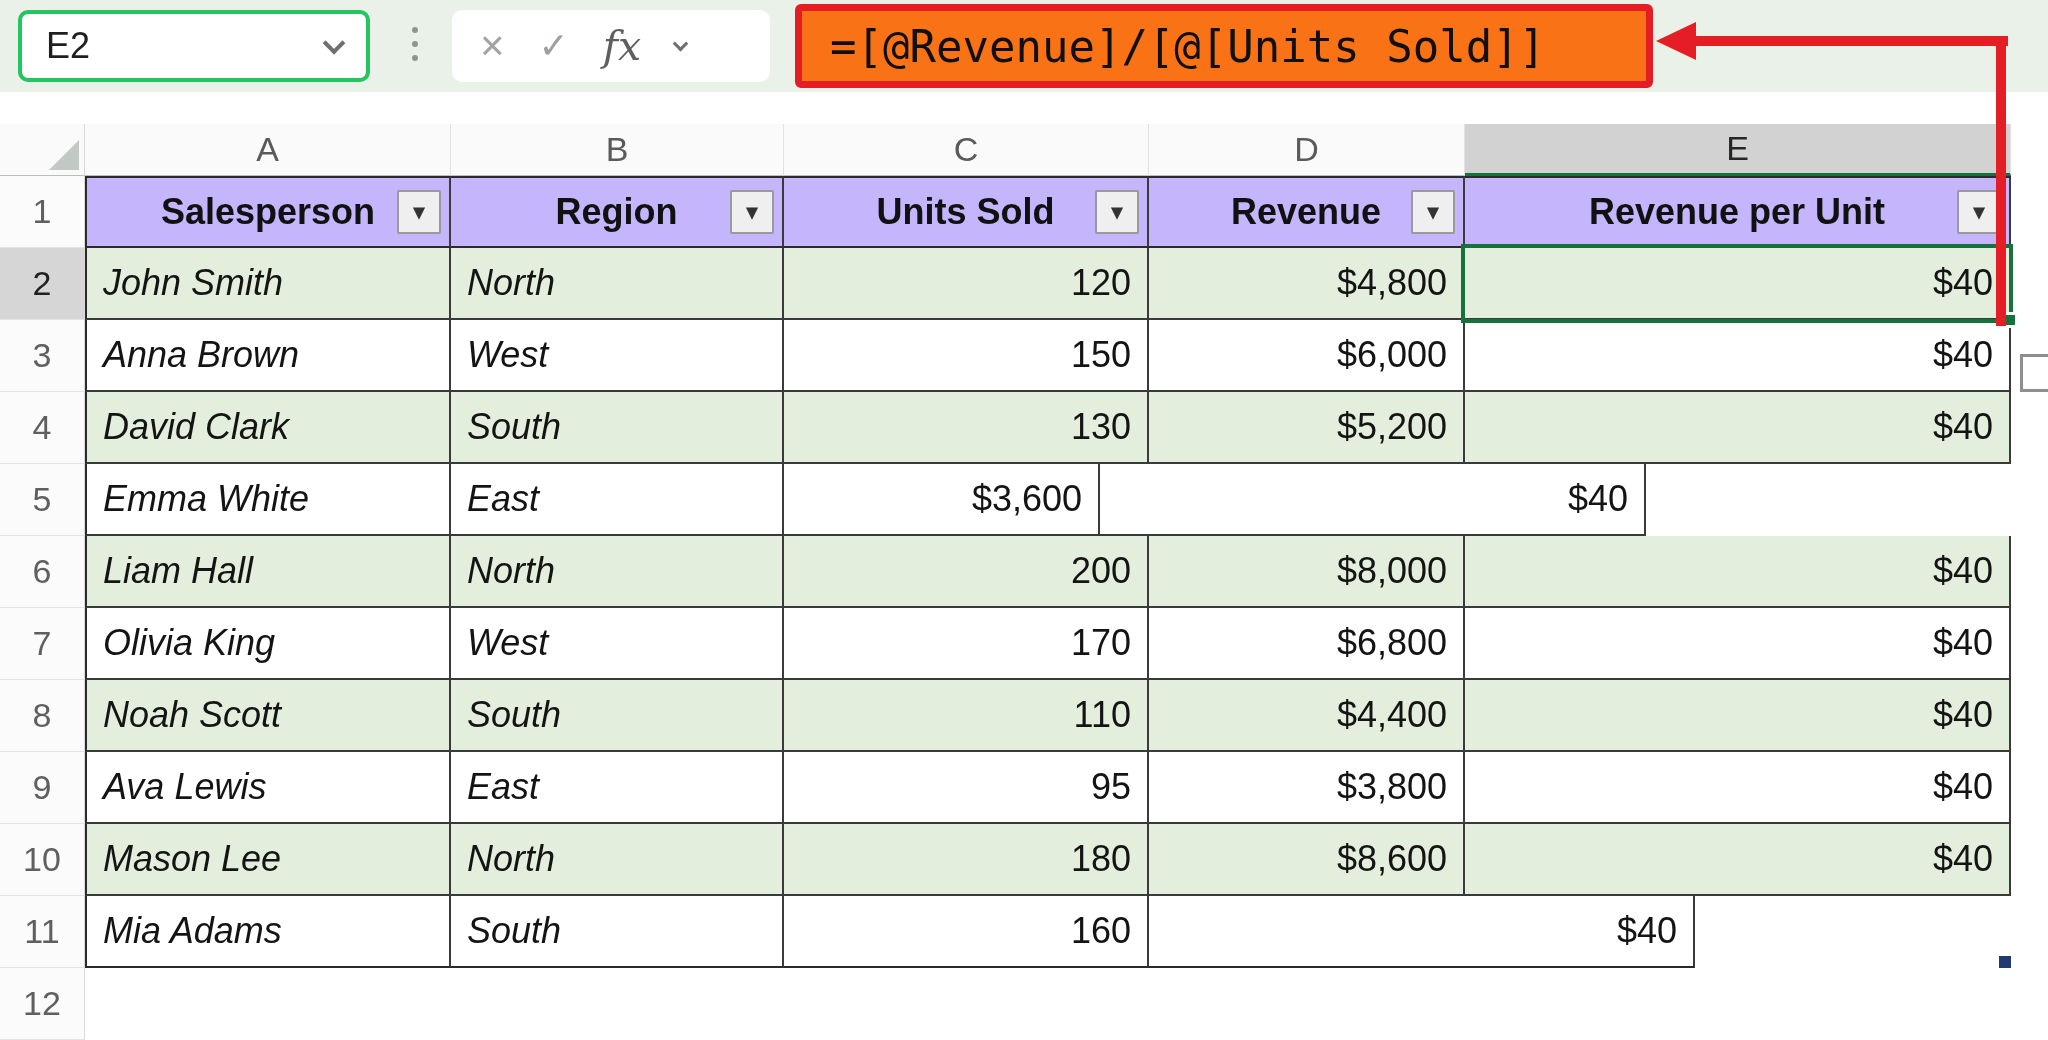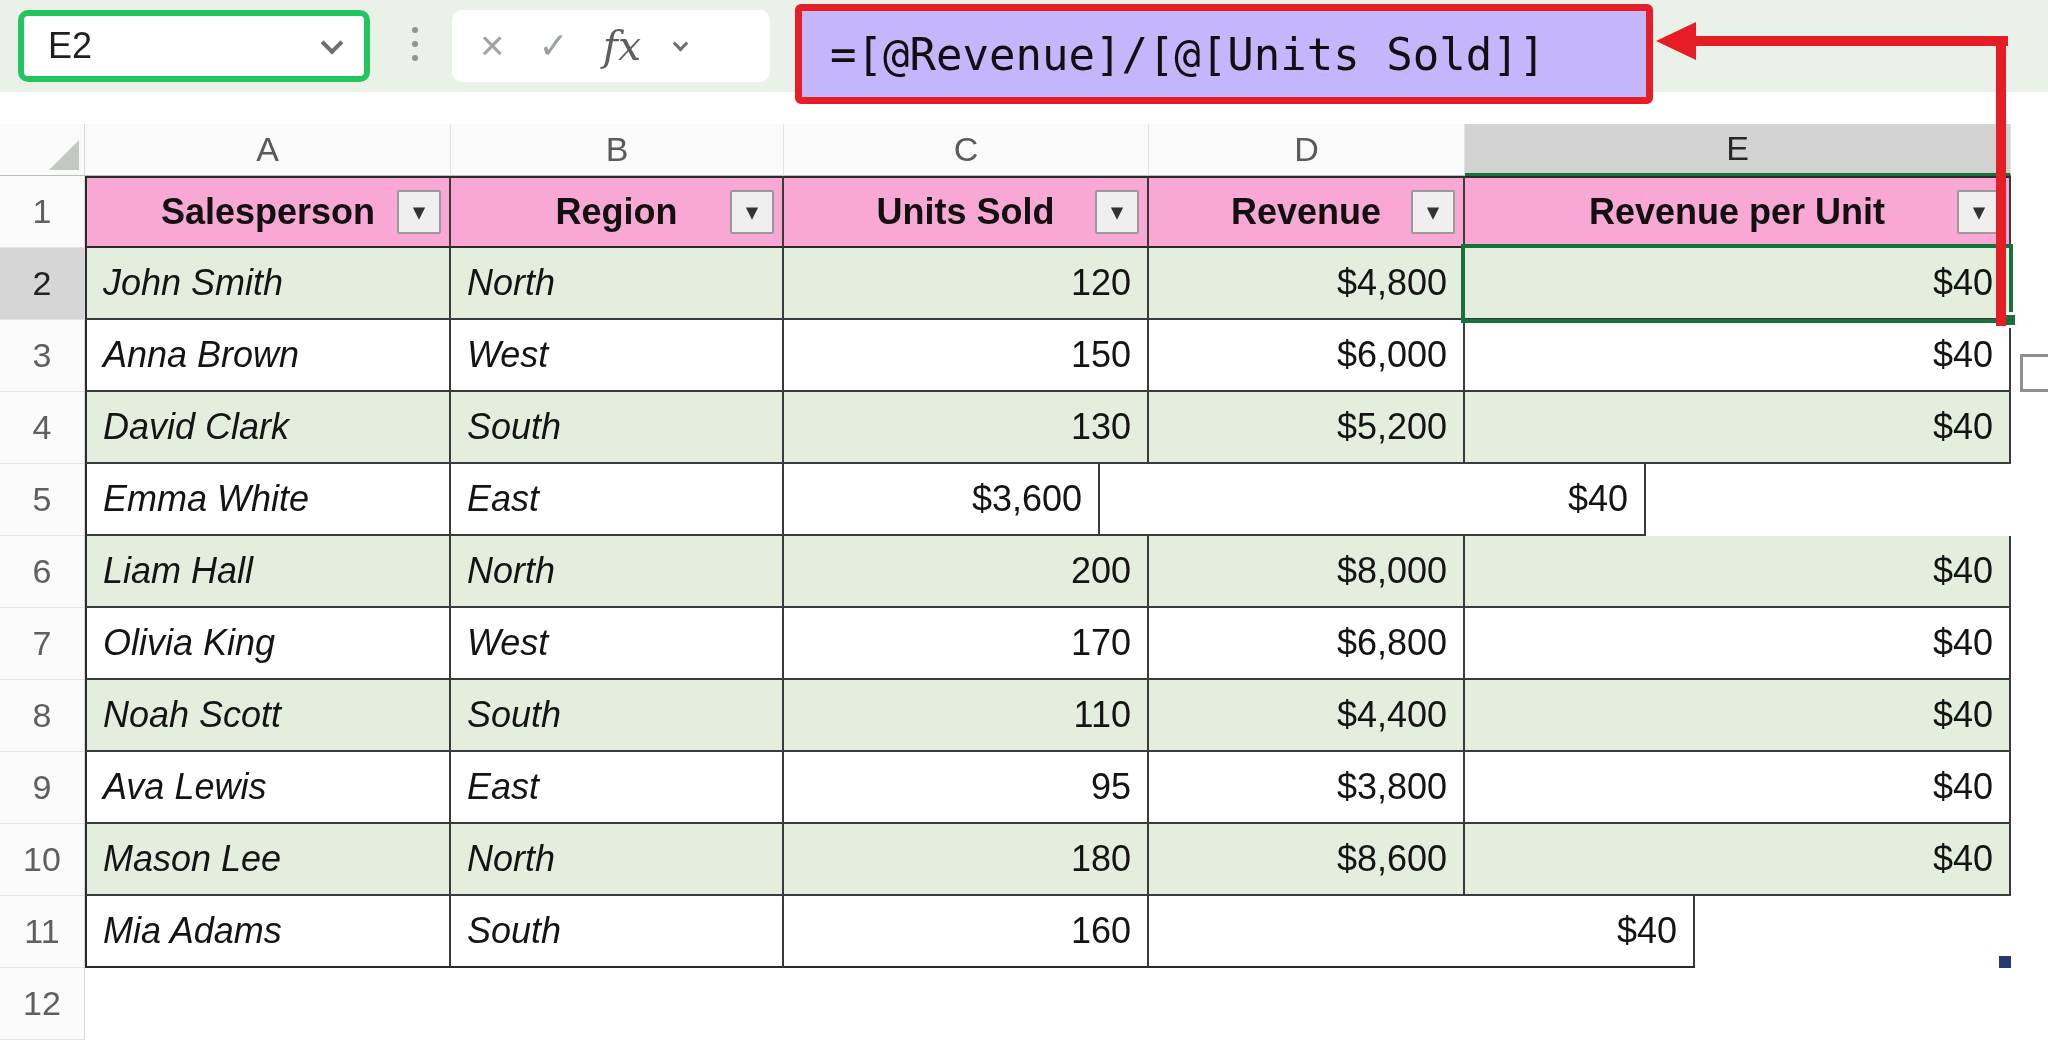--- a/index.html
+++ b/index.html
@@ -3,38 +3,38 @@
 <meta charset="utf-8">
 <style>
   * { box-sizing: border-box; margin: 0; padding: 0; }
   html, body { width: 2048px; height: 1040px; background: #ffffff; overflow: hidden;
                font-family: "Liberation Sans", sans-serif; }
   .app { position: relative; width: 2048px; height: 1040px; background: #ffffff; }
 
   
   .topbar { position: absolute; left: 0; top: 0; width: 2048px; height: 92px; background: #e9f1e8; }
   .namebox { position: absolute; left: 18px; top: 10px; width: 352px; height: 72px;
-             background: #ffffff; border: 6px solid #22c55e; border-radius: 10px;
+             background: #ffffff; border: 4px solid #22c55e; border-radius: 10px;
              display: flex; align-items: center; justify-content: space-between;
              padding: 0 24px; font-size: 36px; color: #1f1f1f; }
   .chevron { display: inline-block; width: 16px; height: 16px;
              border-right: 4px solid #6f6f6f; border-bottom: 4px solid #6f6f6f;
              transform: rotate(45deg) translate(-2px,-2px); }
   .chevron.small { width: 11px; height: 11px; border-width: 3px; }
   .dots { position: absolute; left: 412px; top: 27px; display: flex; flex-direction: column; gap: 8px; }
   .dots i { width: 6px; height: 6px; border-radius: 50%; background: #8f968f; }
   .fxgroup { position: absolute; left: 452px; top: 10px; width: 318px; height: 72px;
              background: #ffffff; border-radius: 10px; display: flex; align-items: center;
              gap: 34px; padding: 0 28px; }
   .btn-x { font-size: 42px; color: #a3a3a3; line-height: 1; }
   .btn-check { font-size: 36px; color: #9aa39a; line-height: 1; }
   .fx { font-family: "DejaVu Serif", serif; font-style: italic; font-size: 41px; color: #5f5f5f; }
 
-  .redbox { position: absolute; left: 795px; top: 4px; width: 858px; height: 100px;
-            background: #c4b5fd; border: 7px solid #e51e25; border-radius: 6px;
+  .redbox { position: absolute; left: 795px; top: 4px; width: 858px; height: 84px;
+            background: #f97316; border: 7px solid #e51e25; border-radius: 6px;
             display: flex; align-items: center; padding: 0 28px; z-index: 5; }
   .formula { font-family: "DejaVu Sans Mono", monospace; font-size: 44px; color: #101010; white-space: nowrap; }
 
   
   .arrow-head { position: absolute; left: 1656px; top: 22px; width: 0; height: 0;
                 border-top: 19px solid transparent; border-bottom: 19px solid transparent;
                 border-right: 40px solid #e51e25; z-index: 6; }
   .arrow-h { position: absolute; left: 1692px; top: 36px; width: 316px; height: 10px; background: #e51e25; z-index: 6; }
   .arrow-v { position: absolute; left: 1996px; top: 36px; width: 10px; height: 290px; background: #e51e25; z-index: 6; }
 
@@ -52,21 +52,21 @@
   .colhead.sel { background: #d2d2d2; color: #262626; border-bottom: 3px solid #17713d; }
 
   .gutter { width: 85px; height: 72px; display: flex; align-items: center; justify-content: center;
             font-size: 34px; color: #5f5f5f; background: #fbfbfb;
             border-bottom: 1px solid #e3e3e3; border-right: 1px solid #d9d9d9; }
   .gutter.sel { background: #d6d6d6; color: #222222; }
 
   .cA { width: 366px; } .cB { width: 333px; } .cC { width: 365px; } .cD { width: 316px; } .cE { width: 546px; }
 
   .hcell { position: relative; height: 72px; display: flex; align-items: center; justify-content: center;
-           background: #f9a8d4; font-size: 36px; font-weight: bold; color: #111111;
+           background: #c4b5fd; font-size: 36px; font-weight: bold; color: #111111;
            border-top: 2px solid #2b2b2b; border-bottom: 2px solid #2b2b2b; border-right: 2px solid #3a3a3a; }
   .hcell.first, .cell.first { border-left: 2px solid #2b2b2b; }
   .fbtn { position: absolute; right: 8px; top: 50%; transform: translateY(-50%);
           width: 44px; height: 44px; background: #efefef; border: 2px solid #9a9a9a; border-radius: 2px;
           display: flex; align-items: center; justify-content: center; font-size: 22px; color: #333333; }
 
   .cell { height: 72px; display: flex; align-items: center; font-size: 36px; color: #141414;
           background: #ffffff; border-right: 2px solid #3a3a3a; border-bottom: 2px solid #3a3a3a;
           padding: 0 16px; }
   .row-band .cell { background: #e3efdc; }

